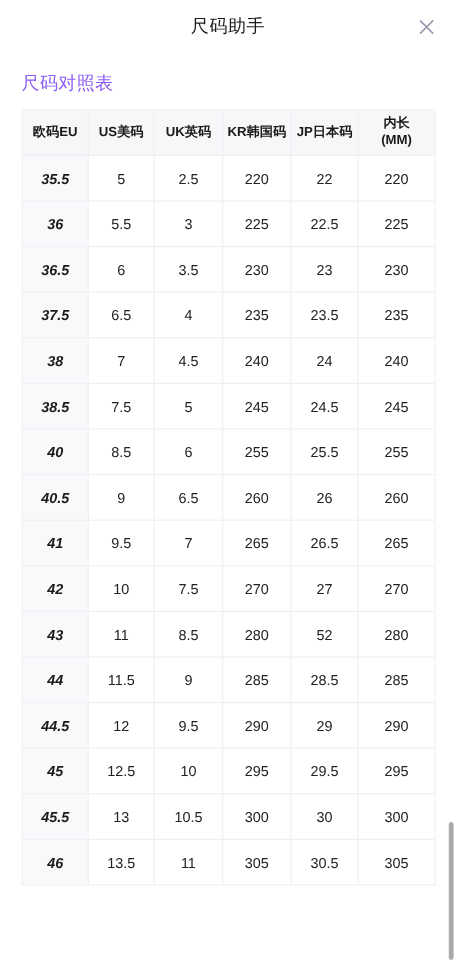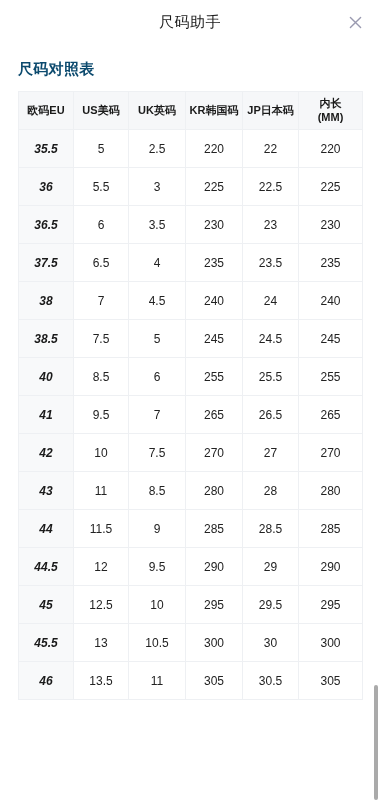--- a/index.html
+++ b/index.html
@@ -51,22 +51,22 @@
   }
   .close-btn svg { display:block; }
 
   
   .sheet-body {
     padding:0 18px;
   }
 
   .section-title {
     font-size:15px;
-    font-weight:700;
-    color:#0c4a6e;
+    font-weight:400;
+    color:#8b5cf6;
     margin-top:16px;
     margin-bottom:12px;
     letter-spacing:0.3px;
   }
 
   
   .table-wrap {
     width:344px;
     position:relative;
   }
@@ -226,41 +226,49 @@
             </tr>
             <tr>
               <td class="first-col">40</td>
               <td>8.5</td>
               <td>6</td>
               <td>255</td>
               <td>25.5</td>
               <td>255</td>
             </tr>
             <tr>
+              <td class="first-col">40.5</td>
+              <td>9</td>
+              <td>6.5</td>
+              <td>260</td>
+              <td>26</td>
+              <td>260</td>
+            </tr>
+            <tr>
               <td class="first-col">41</td>
               <td>9.5</td>
               <td>7</td>
               <td>265</td>
               <td>26.5</td>
               <td>265</td>
             </tr>
             <tr>
               <td class="first-col">42</td>
               <td>10</td>
               <td>7.5</td>
               <td>270</td>
               <td>27</td>
               <td>270</td>
             </tr>
             <tr>
               <td class="first-col">43</td>
               <td>11</td>
               <td>8.5</td>
               <td>280</td>
-              <td>28</td>
+              <td>52</td>
               <td>280</td>
             </tr>
             <tr>
               <td class="first-col">44</td>
               <td>11.5</td>
               <td>9</td>
               <td>285</td>
               <td>28.5</td>
               <td>285</td>
             </tr>

